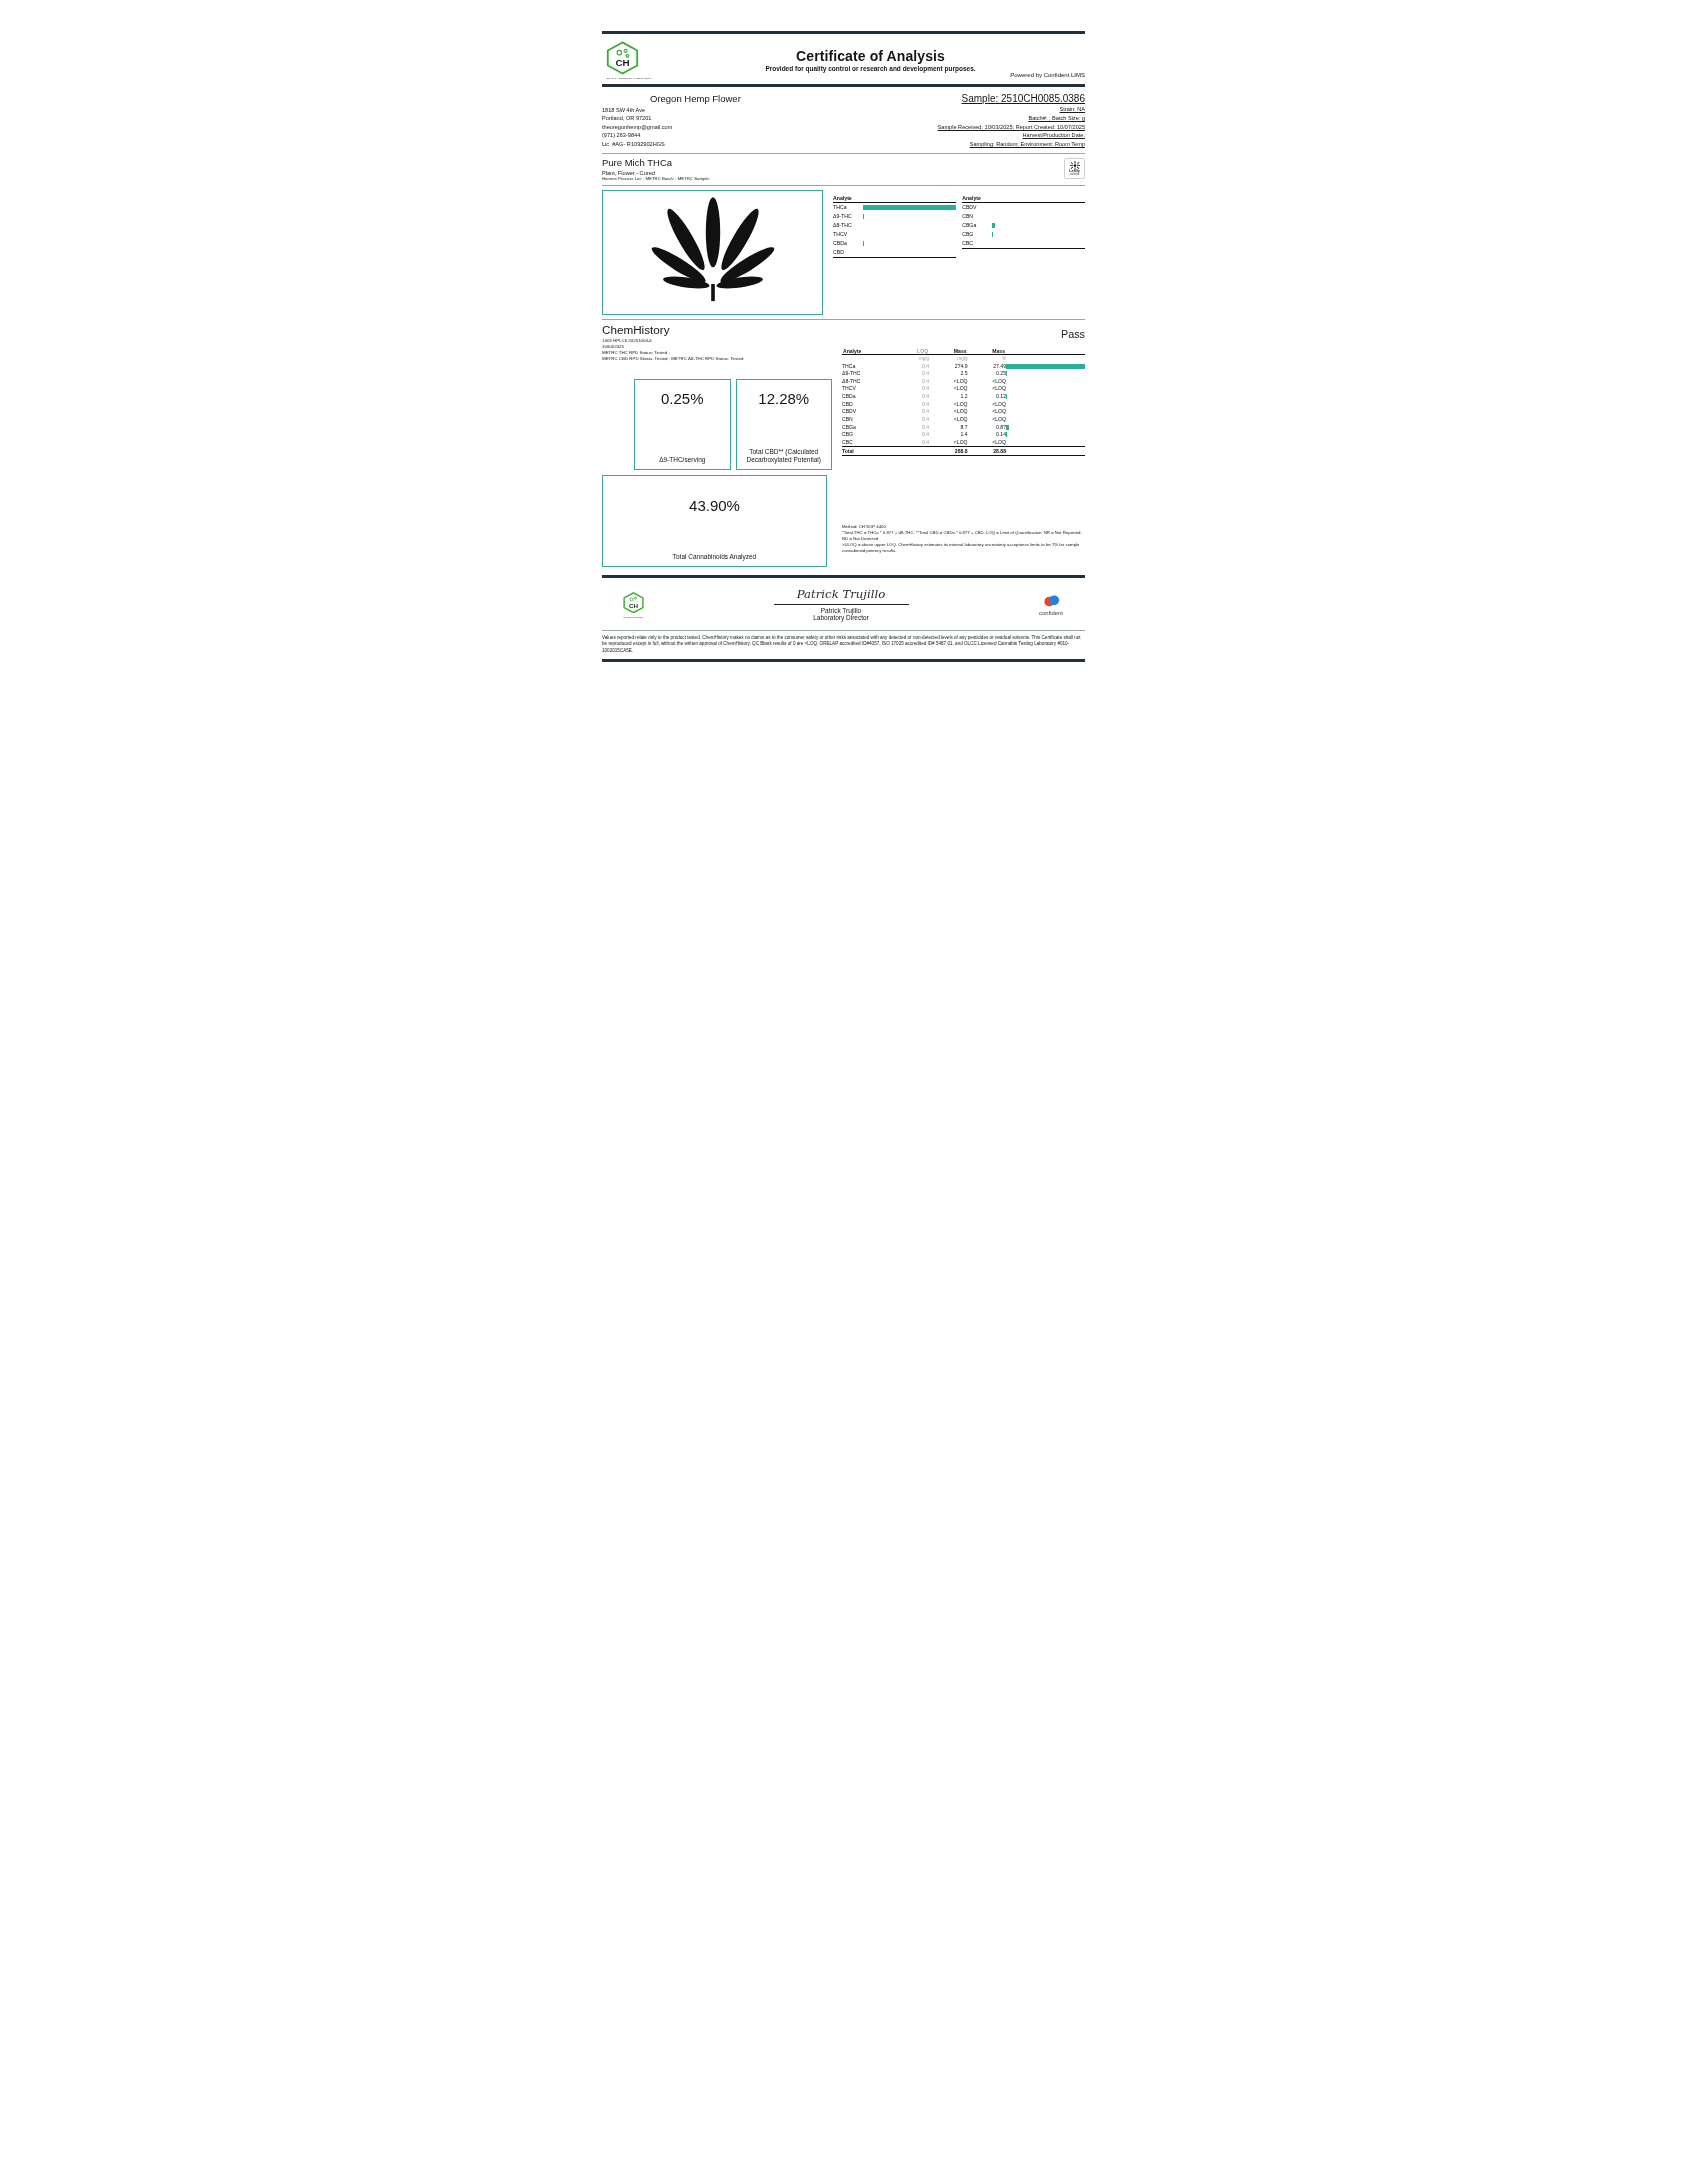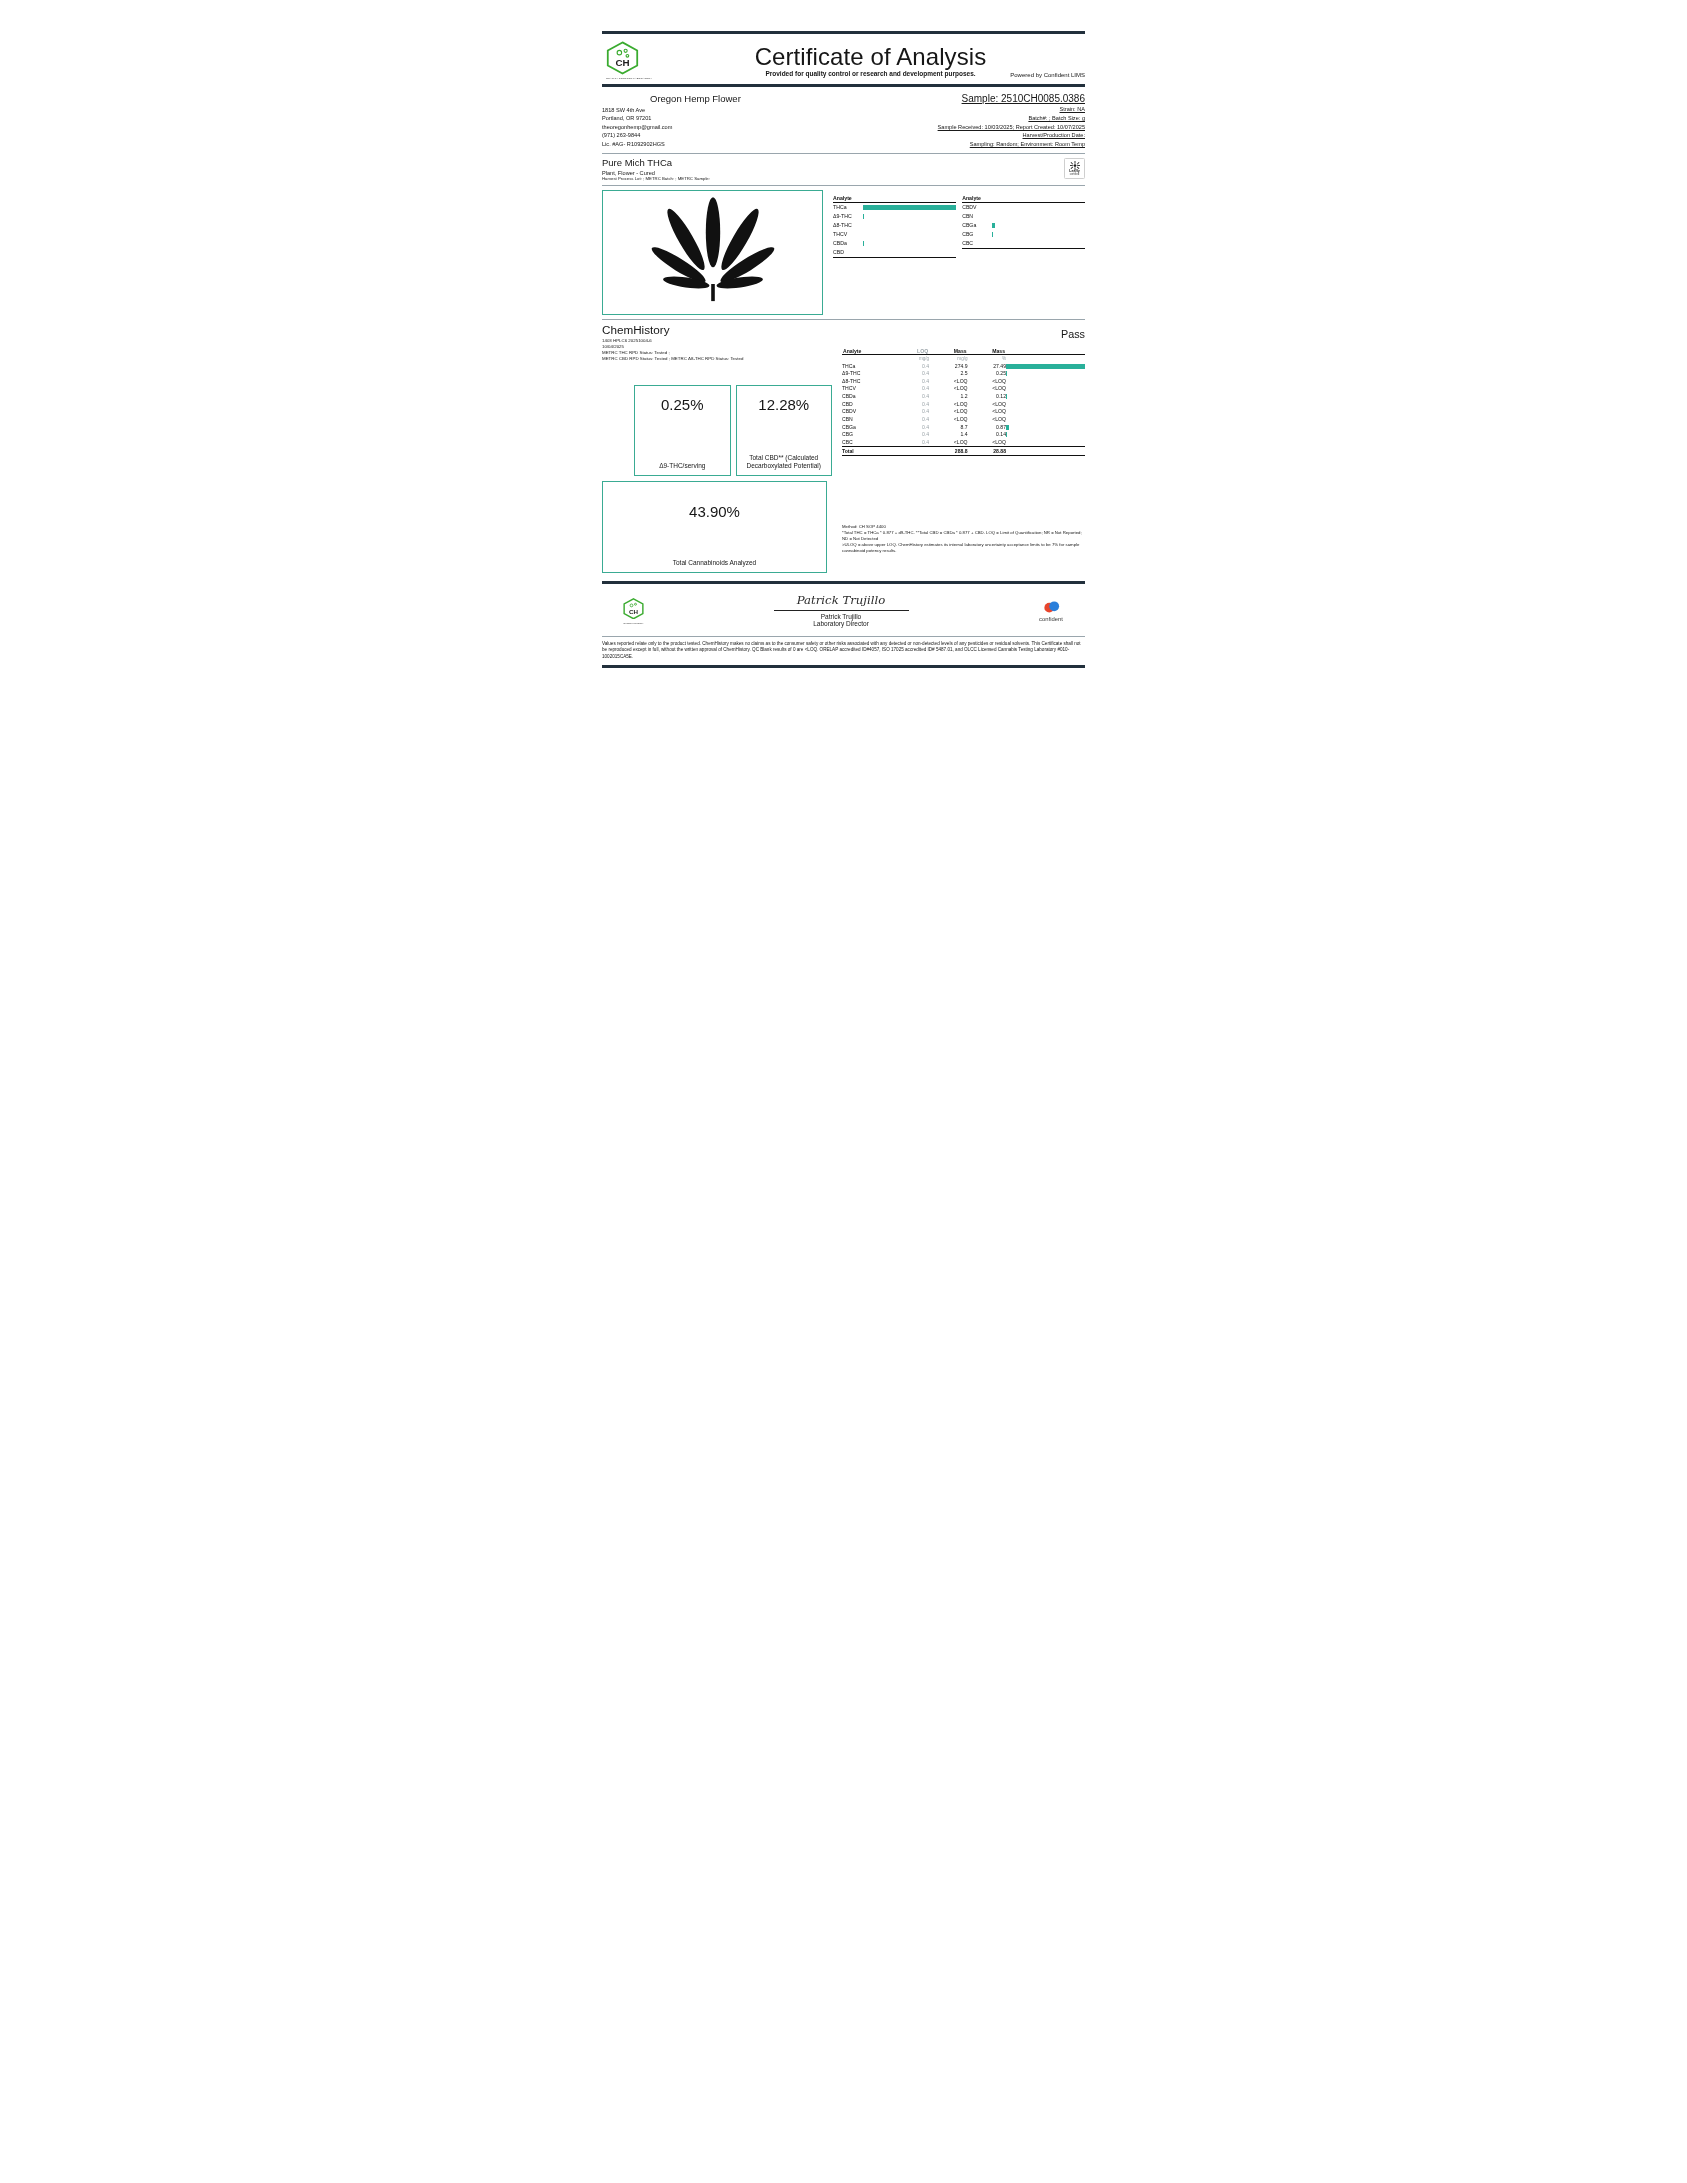--- a/index.html
+++ b/index.html
@@ -58,22 +58,22 @@
     letter-spacing: 0.2px;
     text-align: center;
     color: #2b2b2b;
     margin-top: 0.5px;
   }
   .title-wrap {
     flex: 1;
     text-align: center;
   }
   .doc-title {
-    font-size: 24px;
-    font-weight: 400;
+    font-size: 14px;
+    font-weight: 700;
     letter-spacing: 0.1px;
     line-height: 1.05;
     color: #161616;
   }
   .doc-subtitle {
     font-size: 6.5px;
     font-weight: bold;
     margin-top: 0.9px;
     color: #161616;
   }
@@ -248,21 +248,21 @@
     color: #161616;
     margin-top: 2.3px;
   }
   .result-badge {
     font-size: 10.8px;
     color: #161616;
   }
   .boxes-row {
     display: flex;
     gap: 5px;
-    margin-top: 23px;
+    margin-top: 17px;
     padding-left: 32px;
   }
   .stat-box {
     border: 0.5px solid #3aab93;
     box-sizing: border-box;
     display: flex;
     flex-direction: column;
     justify-content: space-between;
     align-items: center;
     padding: 10px 3.6px 4.5px 3.6px;

